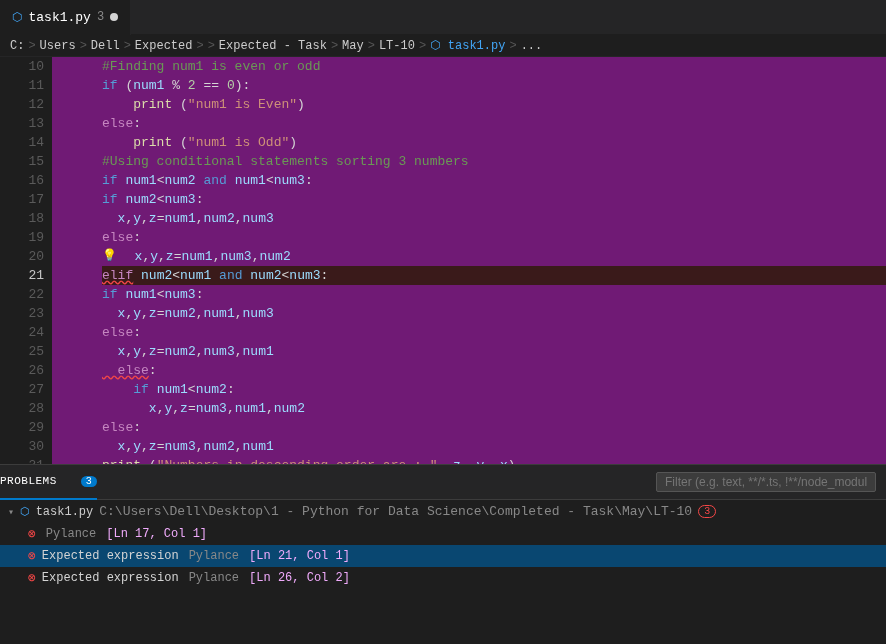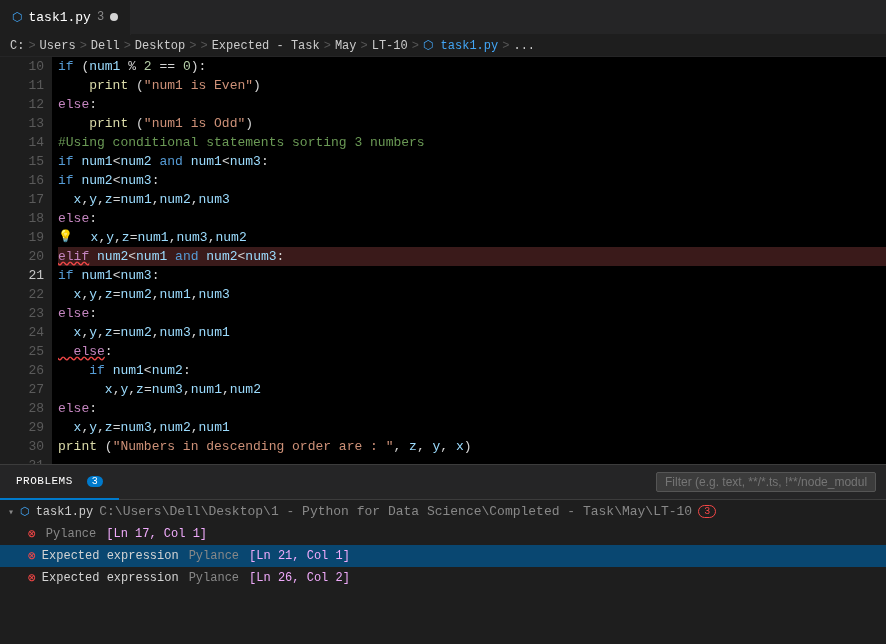--- a/index.html
+++ b/index.html
@@ -62,21 +62,22 @@
     }
     .breadcrumb span { color: #ccc; }
     .breadcrumb .sep { color: #555; }
     .breadcrumb .highlight { color: #42a5f5; }
 
     
     .editor {
       flex: 1;
       overflow: hidden;
       display: flex;
-      background: #000000;
+      background: #701a75;
+      gap: 44px;
     }
     .line-numbers {
       width: 52px;
       padding: 0 8px;
       text-align: right;
       color: #5a5a5a;
       background: #1e1e1e;
       user-select: none;
       font-size: 13px;
       line-height: 19px;
@@ -119,30 +120,30 @@
     }
     .panel-tabs {
       display: flex;
       align-items: center;
       background: #252526;
       height: 35px;
       border-bottom: 1px solid #3c3c3c;
       gap: 0;
     }
     .panel-tab {
-      padding: 0 16px;
+      padding: 0 0;
       height: 35px;
       display: flex;
       align-items: center;
       font-size: 11px;
       color: #888;
       text-transform: uppercase;
       letter-spacing: 0.5px;
       cursor: pointer;
-      gap: 14px;
+      gap: 24px;
       border-bottom: 2px solid transparent;
     }
     .panel-tab.active {
       color: #fff;
       border-bottom: 2px solid #007acc;
     }
     .panel-tab .badge {
       background: #007acc;
       color: #fff;
       border-radius: 10px;
@@ -222,21 +223,21 @@
   </div>
 </div>
 
 <div class="breadcrumb">
   <span>C:</span>
   <span class="sep">&gt;</span>
   <span>Users</span>
   <span class="sep">&gt;</span>
   <span>Dell</span>
   <span class="sep">&gt;</span>
-  <span>Desktop</span>
+  <span>Expected</span>
   <span class="sep">&gt;</span>
   <span class="sep">&gt;</span>
   <span>Expected - Task</span>
   <span class="sep">&gt;</span>
   <span>May</span>
   <span class="sep">&gt;</span>
   <span>LT-10</span>
   <span class="sep">&gt;</span>
   <span class="highlight">⬡ task1.py</span>
   <span class="sep">&gt;</span>
@@ -262,20 +263,21 @@
       <span class="ln">24</span>
       <span class="ln">25</span>
       <span class="ln">26</span>
       <span class="ln">27</span>
       <span class="ln">28</span>
       <span class="ln">29</span>
       <span class="ln">30</span>
       <span class="ln">31</span>
     </div>
   <div class="code-area" id="code-area">
+      <div class="code-line"><span style="color: rgb(106, 153, 85);">#Finding num1 is even or odd</span></div>
       <div class="code-line"><span style="color: rgb(86, 156, 214);">if </span><span style="color: rgb(212, 212, 212);">(</span><span style="color: rgb(156, 220, 254);">num1</span><span style="color: rgb(212, 212, 212);"> % </span><span style="color: rgb(181, 206, 168);">2</span><span style="color: rgb(212, 212, 212);"> == </span><span style="color: rgb(181, 206, 168);">0</span><span style="color: rgb(212, 212, 212);">):</span></div>
       <div class="code-line"><span style="color: rgb(212, 212, 212);">    </span><span style="color: rgb(220, 220, 170);">print</span><span style="color: rgb(212, 212, 212);"> (</span><span style="color: rgb(206, 145, 120);">"num1 is Even"</span><span style="color: rgb(212, 212, 212);">)</span></div>
       <div class="code-line"><span style="color: rgb(197, 134, 192);">else</span><span style="color: rgb(212, 212, 212);">:</span></div>
       <div class="code-line"><span style="color: rgb(212, 212, 212);">    </span><span style="color: rgb(220, 220, 170);">print</span><span style="color: rgb(212, 212, 212);"> (</span><span style="color: rgb(206, 145, 120);">"num1 is Odd"</span><span style="color: rgb(212, 212, 212);">)</span></div>
       <div class="code-line"><span style="color: rgb(106, 153, 85);">#Using conditional statements sorting 3 numbers</span></div>
       <div class="code-line"><span style="color: rgb(86, 156, 214);">if </span><span style="color: rgb(156, 220, 254);">num1</span><span style="color: rgb(212, 212, 212);">&lt;</span><span style="color: rgb(156, 220, 254);">num2</span><span style="color: rgb(212, 212, 212);"> </span><span style="color: rgb(86, 156, 214);">and</span><span style="color: rgb(212, 212, 212);"> </span><span style="color: rgb(156, 220, 254);">num1</span><span style="color: rgb(212, 212, 212);">&lt;</span><span style="color: rgb(156, 220, 254);">num3</span><span style="color: rgb(212, 212, 212);">:</span></div>
       <div class="code-line"><span style="color: rgb(86, 156, 214);">if </span><span style="color: rgb(156, 220, 254);">num2</span><span style="color: rgb(212, 212, 212);">&lt;</span><span style="color: rgb(156, 220, 254);">num3</span><span style="color: rgb(212, 212, 212);">:</span></div>
       <div class="code-line"><span style="color: rgb(212, 212, 212);">  </span><span style="color: rgb(156, 220, 254);">x</span><span style="color: rgb(212, 212, 212);">,</span><span style="color: rgb(156, 220, 254);">y</span><span style="color: rgb(212, 212, 212);">,</span><span style="color: rgb(156, 220, 254);">z</span><span style="color: rgb(212, 212, 212);">=</span><span style="color: rgb(156, 220, 254);">num1</span><span style="color: rgb(212, 212, 212);">,</span><span style="color: rgb(156, 220, 254);">num2</span><span style="color: rgb(212, 212, 212);">,</span><span style="color: rgb(156, 220, 254);">num3</span></div>
       <div class="code-line"><span style="color: rgb(197, 134, 192);">else</span><span style="color: rgb(212, 212, 212);">:</span></div>
       <div class="code-line"><span style="color: rgb(255, 215, 0); margin-right: 2px; font-size: 12px; cursor: pointer;">💡</span><span style="color: rgb(212, 212, 212);">  </span><span style="color: rgb(156, 220, 254);">x</span><span style="color: rgb(212, 212, 212);">,</span><span style="color: rgb(156, 220, 254);">y</span><span style="color: rgb(212, 212, 212);">,</span><span style="color: rgb(156, 220, 254);">z</span><span style="color: rgb(212, 212, 212);">=</span><span style="color: rgb(156, 220, 254);">num1</span><span style="color: rgb(212, 212, 212);">,</span><span style="color: rgb(156, 220, 254);">num3</span><span style="color: rgb(212, 212, 212);">,</span><span style="color: rgb(156, 220, 254);">num2</span></div>

